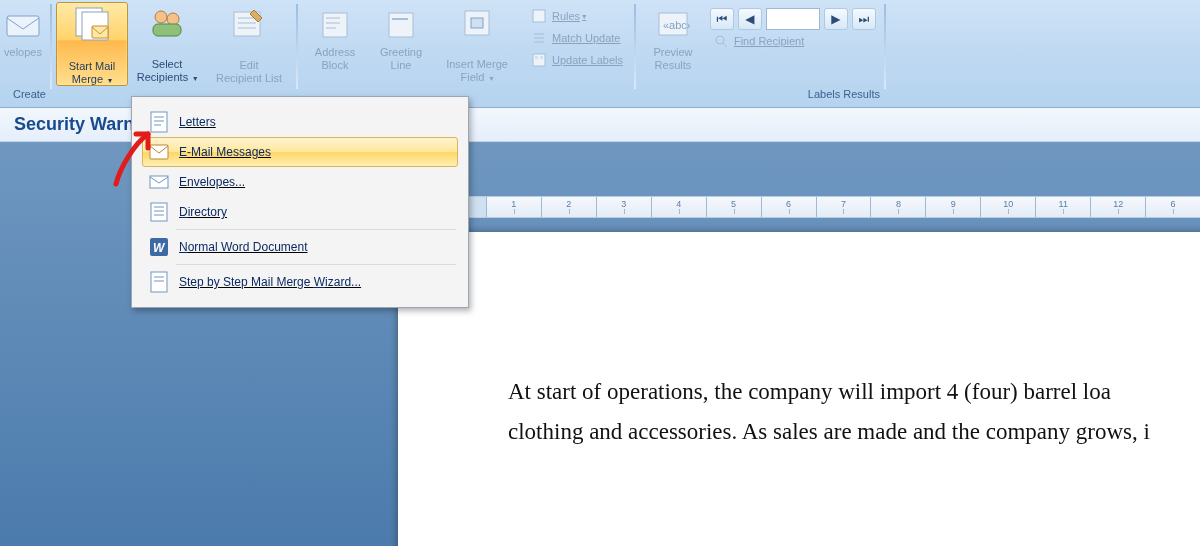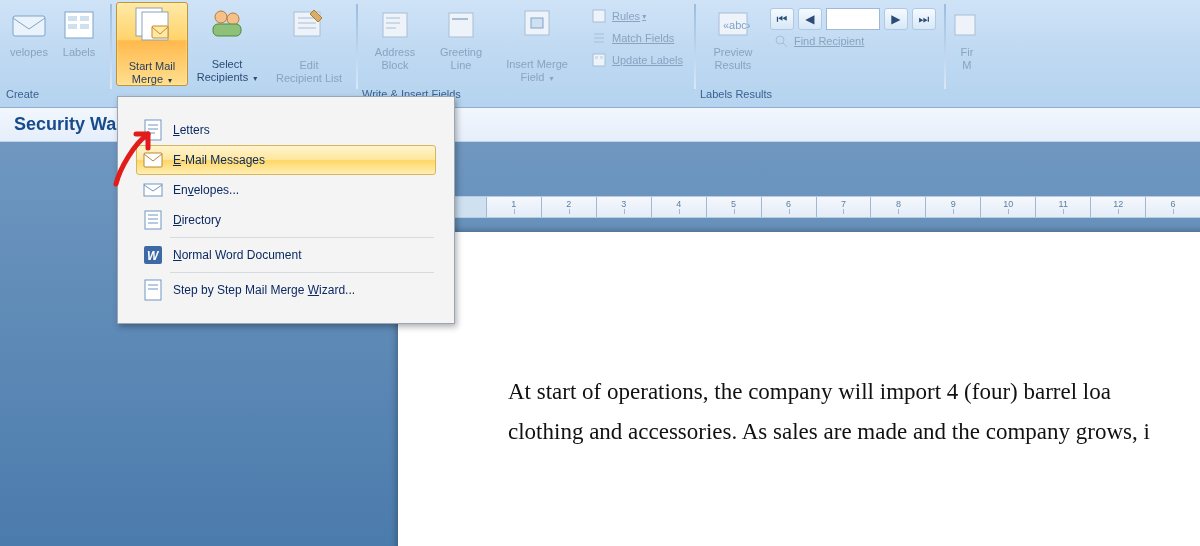--- a/index.html
+++ b/index.html
@@ -25,21 +25,21 @@
   .group-sep {
     width: 2px;
     margin: 4px 0 18px 0;
     background: linear-gradient(#9cbde0, #d9e8f7);
   }
   .group-buttons { display: flex; align-items: flex-start; }
   .group-label {
     font-size: 11px;
     color: #3a628f;
     padding: 2px 0 3px 0;
-    text-align: left;
+    text-align: right;
     width: 100%;
   }
   .big-btn {
     display: flex;
     flex-direction: column;
     align-items: center;
     justify-content: flex-start;
     width: 66px;
     height: 84px;
     padding: 3px 2px 0 2px;
@@ -124,27 +124,28 @@
     box-shadow: -2px -2px 6px rgba(0,0,0,.25);
     padding:140px 0 0 110px;
     z-index:2;
   }
   .page p { font-family: "Times New Roman", serif; font-size:23px; color:#111;
             line-height:40px; text-align:justify; max-width:740px; }
 
   
   .dropdown {
     position:absolute;
-    left:117px; top:96px;
+    left:131px; top:96px;
     width:338px;
     background:#f4f4f4;
     border:1px solid #9aa6b2;
     box-shadow:2px 3px 6px rgba(0,0,0,.3);
-    padding:18px;
+    padding:10px;
     z-index:50;
+    text-decoration:underline;
   }
   .dd-item {
     display:flex; align-items:center;
     height:30px;
     font-size:12px;
     color:#0b2a63;
     border:1px solid transparent;
     border-radius:3px;
   }
   .dd-item .dd-icon {
@@ -169,42 +170,30 @@
   }
 
   
   svg { display:block; }
 </style>
 </head>
 <body>
 
 <div class="ribbon">
 
-  <div class="group" style="padding-left:6px">
+  <div class="group" style="padding-left:0">
     <div class="group-buttons">
       <div class="big-btn disabled" style="width:46px">
         <div class="icon-slot">
           <svg width="34" height="26">
               <rect x="1" y="4" width="32" height="20" rx="2" fill="#eaf2fb" stroke="#7fa3c9"></rect>
               <path d="M1 6 L17 17 L33 6" fill="none" stroke="#7fa3c9"></path>
             </svg>
         </div>
         <span>velopes</span>
-      </div>
-      <div class="big-btn disabled" style="width:54px">
-        <div class="icon-slot">
-          <svg width="32" height="30">
-              <rect x="2" y="2" width="28" height="26" fill="#fff" stroke="#7fa3c9"></rect>
-              <rect x="5" y="6" width="9" height="5" fill="#cfe0f1"></rect>
-              <rect x="17" y="6" width="9" height="5" fill="#cfe0f1"></rect>
-              <rect x="5" y="14" width="9" height="5" fill="#cfe0f1"></rect>
-              <rect x="17" y="14" width="9" height="5" fill="#cfe0f1"></rect>
-            </svg>
-        </div>
-        <span>Labels</span>
       </div>
     </div>
     <div class="group-label">Create</div>
   </div>
 
   <div class="group-sep"></div>
 
   <div class="group">
     <div class="group-buttons">
       <div class="big-btn active wide" style="width:72px">
@@ -282,35 +271,34 @@
           </span>
           <span>Rules</span>
           <span class="chev">▾</span>
         </div>
         <div class="small-btn disabled">
           <span class="mini-icon">
             <svg width="14" height="14">
                 <path d="M2 3h10M2 7h10M2 11h10" stroke="#a7bed6"></path>
               </svg>
           </span>
-          <span>Match Fields</span>
+          <span>Match Update</span>
         </div>
         <div class="small-btn disabled">
           <span class="mini-icon">
             <svg width="14" height="14">
                 <rect x="1" y="1" width="12" height="12" fill="#eef3f9" stroke="#a7bed6"></rect>
                 <rect x="3" y="3" width="3" height="3" fill="#cfe0f1"></rect>
                 <rect x="8" y="3" width="3" height="3" fill="#cfe0f1"></rect>
               </svg>
           </span>
           <span>Update Labels</span>
         </div>
       </div>
     </div>
-    <div class="group-label">Write &amp; Insert Fields</div>
   </div>
 
   <div class="group-sep"></div>
 
   <div class="group">
     <div class="group-buttons">
       <div class="big-btn disabled">
         <div class="icon-slot">
           <svg width="34" height="30">
               <rect x="3" y="3" width="28" height="22" fill="#eef3f9" stroke="#a7bed6"></rect>
@@ -336,32 +324,20 @@
           </span>
           <span>Find Recipient</span>
         </div>
       </div>
     </div>
     <div class="group-label">Labels Results</div>
   </div>
 
   <div class="group-sep"></div>
 
-  <div class="group">
-    <div class="group-buttons">
-      <div class="big-btn disabled" style="width:34px">
-        <div class="icon-slot">
-          <svg width="28" height="28">
-              <rect x="2" y="4" width="20" height="20" fill="#eef3f9" stroke="#a7bed6"></rect>
-            </svg>
-        </div>
-        <span>Fir<br>M</span>
-      </div>
-    </div>
-  </div>
 </div>
 
 <div class="sec-bar">
   <span class="sec-text">Security Warning</span>
 </div>
 
 <div class="dropdown">
   <div class="dd-item">
     <span class="dd-icon">
       <svg width="18" height="22">

